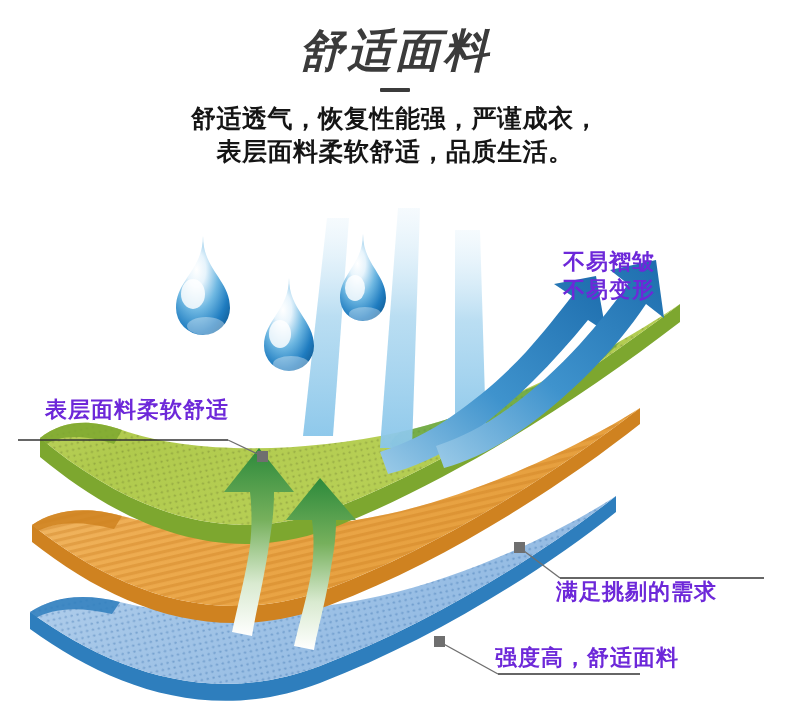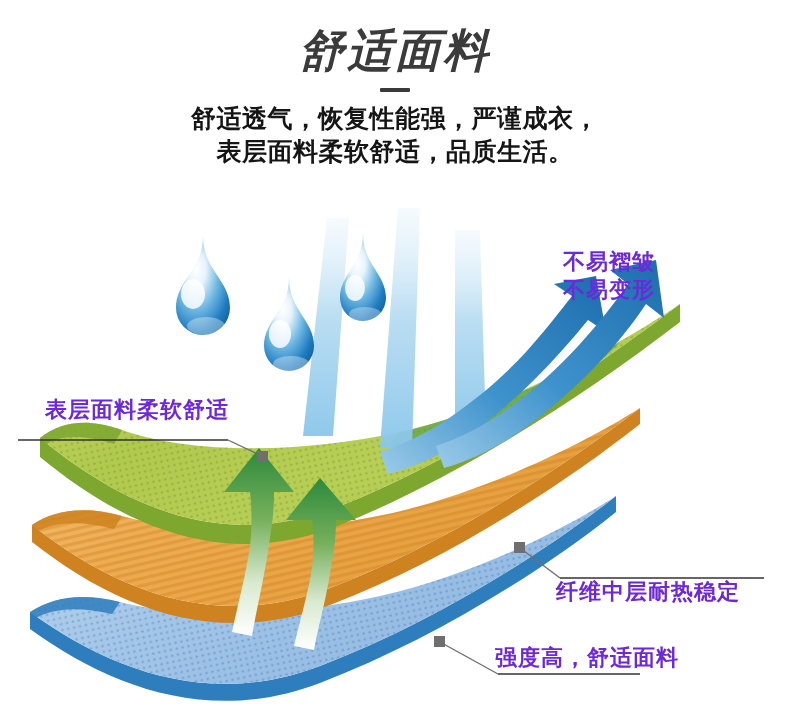--- a/index.html
+++ b/index.html
@@ -341,17 +341,17 @@
     </svg>
   </div>
 
   <div class="label" id="label-top-layer">表层面料柔软舒适</div>
 
   <div class="label" id="label-no-wrinkle">
     <span>不易褶皱</span>
     <span class="line2">不易变形</span>
   </div>
 
-  <div class="label" id="label-mid-layer">纤维中层耐热稳定</div>
+  <div class="label" id="label-mid-layer">满足挑剔的需求</div>
 
   <div class="label" id="label-strength">强度高，舒适面料</div>
 
 </div>
 
 </body></html>

